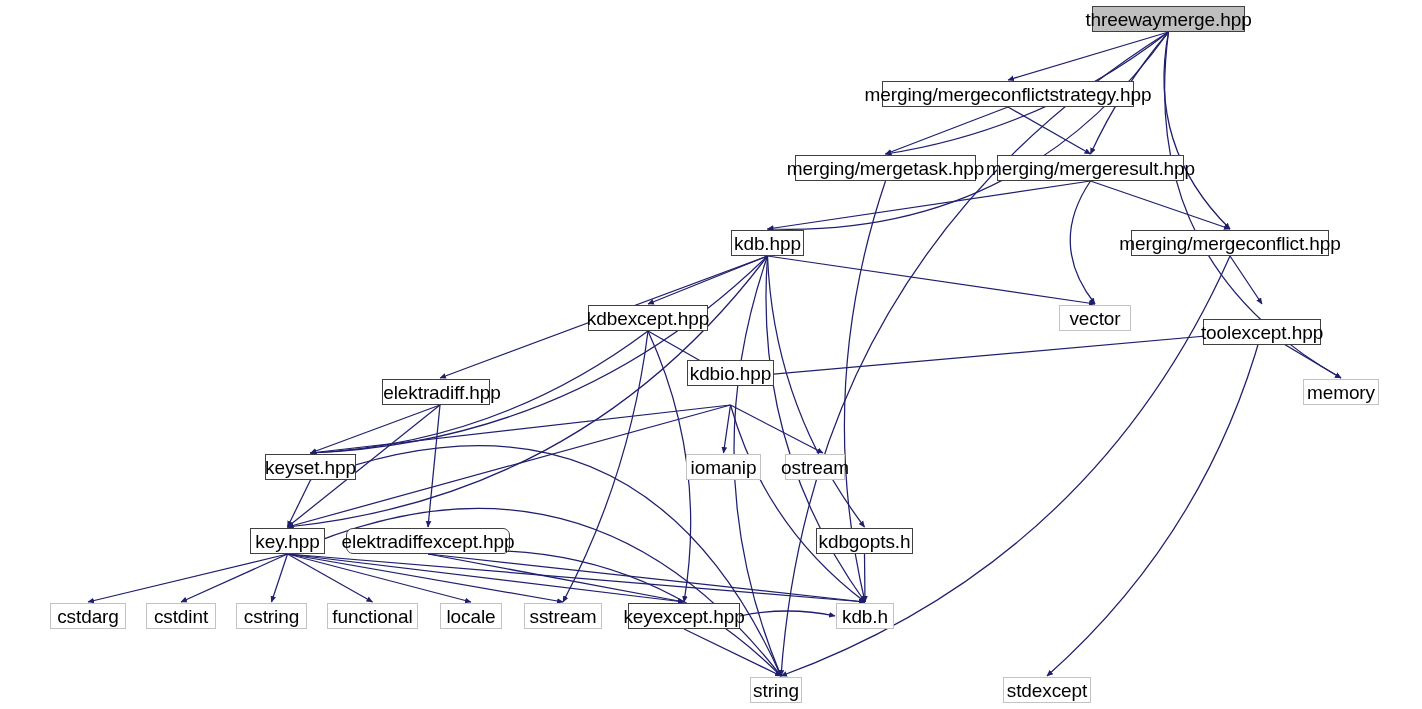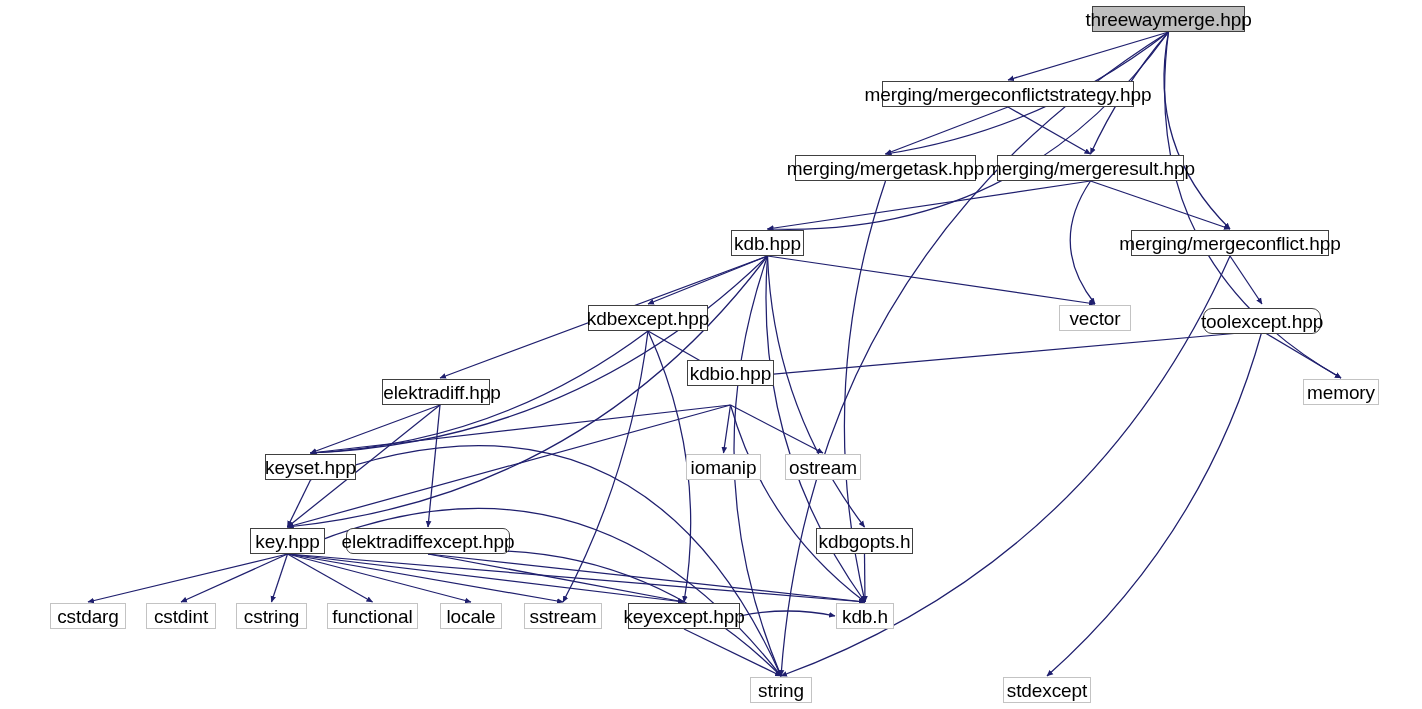--- a/index.html
+++ b/index.html
@@ -133,39 +133,39 @@
       </div>
       <div class="node project" style="left: 1131px; top: 230px; width: 198px;">
         <span class="node-label">merging/mergeconflict.hpp</span>
       </div>
       <div class="node project" style="left: 588px; top: 305px; width: 120px;">
         <span class="node-label">kdbexcept.hpp</span>
       </div>
       <div class="node system" style="left: 1059px; top: 305px; width: 72px;">
         <span class="node-label">vector</span>
       </div>
-      <div class="node project" style="left: 1203px; top: 308px; width: 118px; border-radius: 9px;">
+      <div class="node project" style="left: 1203px; top: 319px; width: 118px;">
         <span class="node-label">toolexcept.hpp</span>
       </div>
       <div class="node project" style="left: 382px; top: 379px; width: 108px; padding-left: 12px;">
         <span class="node-label">elektradiff.hpp</span>
       </div>
       <div class="node project" style="left: 687px; top: 360px; width: 87px;">
         <span class="node-label">kdbio.hpp</span>
       </div>
       <div class="node system" style="left: 1303px; top: 379px; width: 76px;">
         <span class="node-label">memory</span>
       </div>
       <div class="node project" style="left: 265px; top: 454px; width: 91px;">
         <span class="node-label">keyset.hpp</span>
       </div>
       <div class="node system" style="left: 686px; top: 454px; width: 75px;">
         <span class="node-label">iomanip</span>
       </div>
-      <div class="node system" style="left: 785px; top: 454px; width: 76px;">
+      <div class="node system" style="left: 785px; top: 454px; width: 60px;">
         <span class="node-label">ostream</span>
       </div>
       <div class="node project" style="left: 250px; top: 528px; width: 75px;">
         <span class="node-label">key.hpp</span>
       </div>
       <div class="node project" style="left: 346px; top: 528px; width: 164px; border-radius: 7px;">
         <span class="node-label">elektradiffexcept.hpp</span>
       </div>
       <div class="node project" style="left: 816px; top: 528px; width: 97px;">
         <span class="node-label">kdbgopts.h</span>
@@ -187,20 +187,20 @@
       </div>
       <div class="node system" style="left: 524px; top: 603px; width: 78px;">
         <span class="node-label">sstream</span>
       </div>
       <div class="node project" style="left: 628px; top: 603px; width: 112px;">
         <span class="node-label">keyexcept.hpp</span>
       </div>
       <div class="node system" style="left: 836px; top: 603px; width: 58px;">
         <span class="node-label">kdb.h</span>
       </div>
-      <div class="node system" style="left: 750px; top: 677px; width: 62px;">
+      <div class="node system" style="left: 750px; top: 677px; width: 52px;">
         <span class="node-label">string</span>
       </div>
       <div class="node system" style="left: 1003px; top: 677px; width: 88px;">
         <span class="node-label">stdexcept</span>
       </div>
     </div>
 </div>
 
 </body></html>

